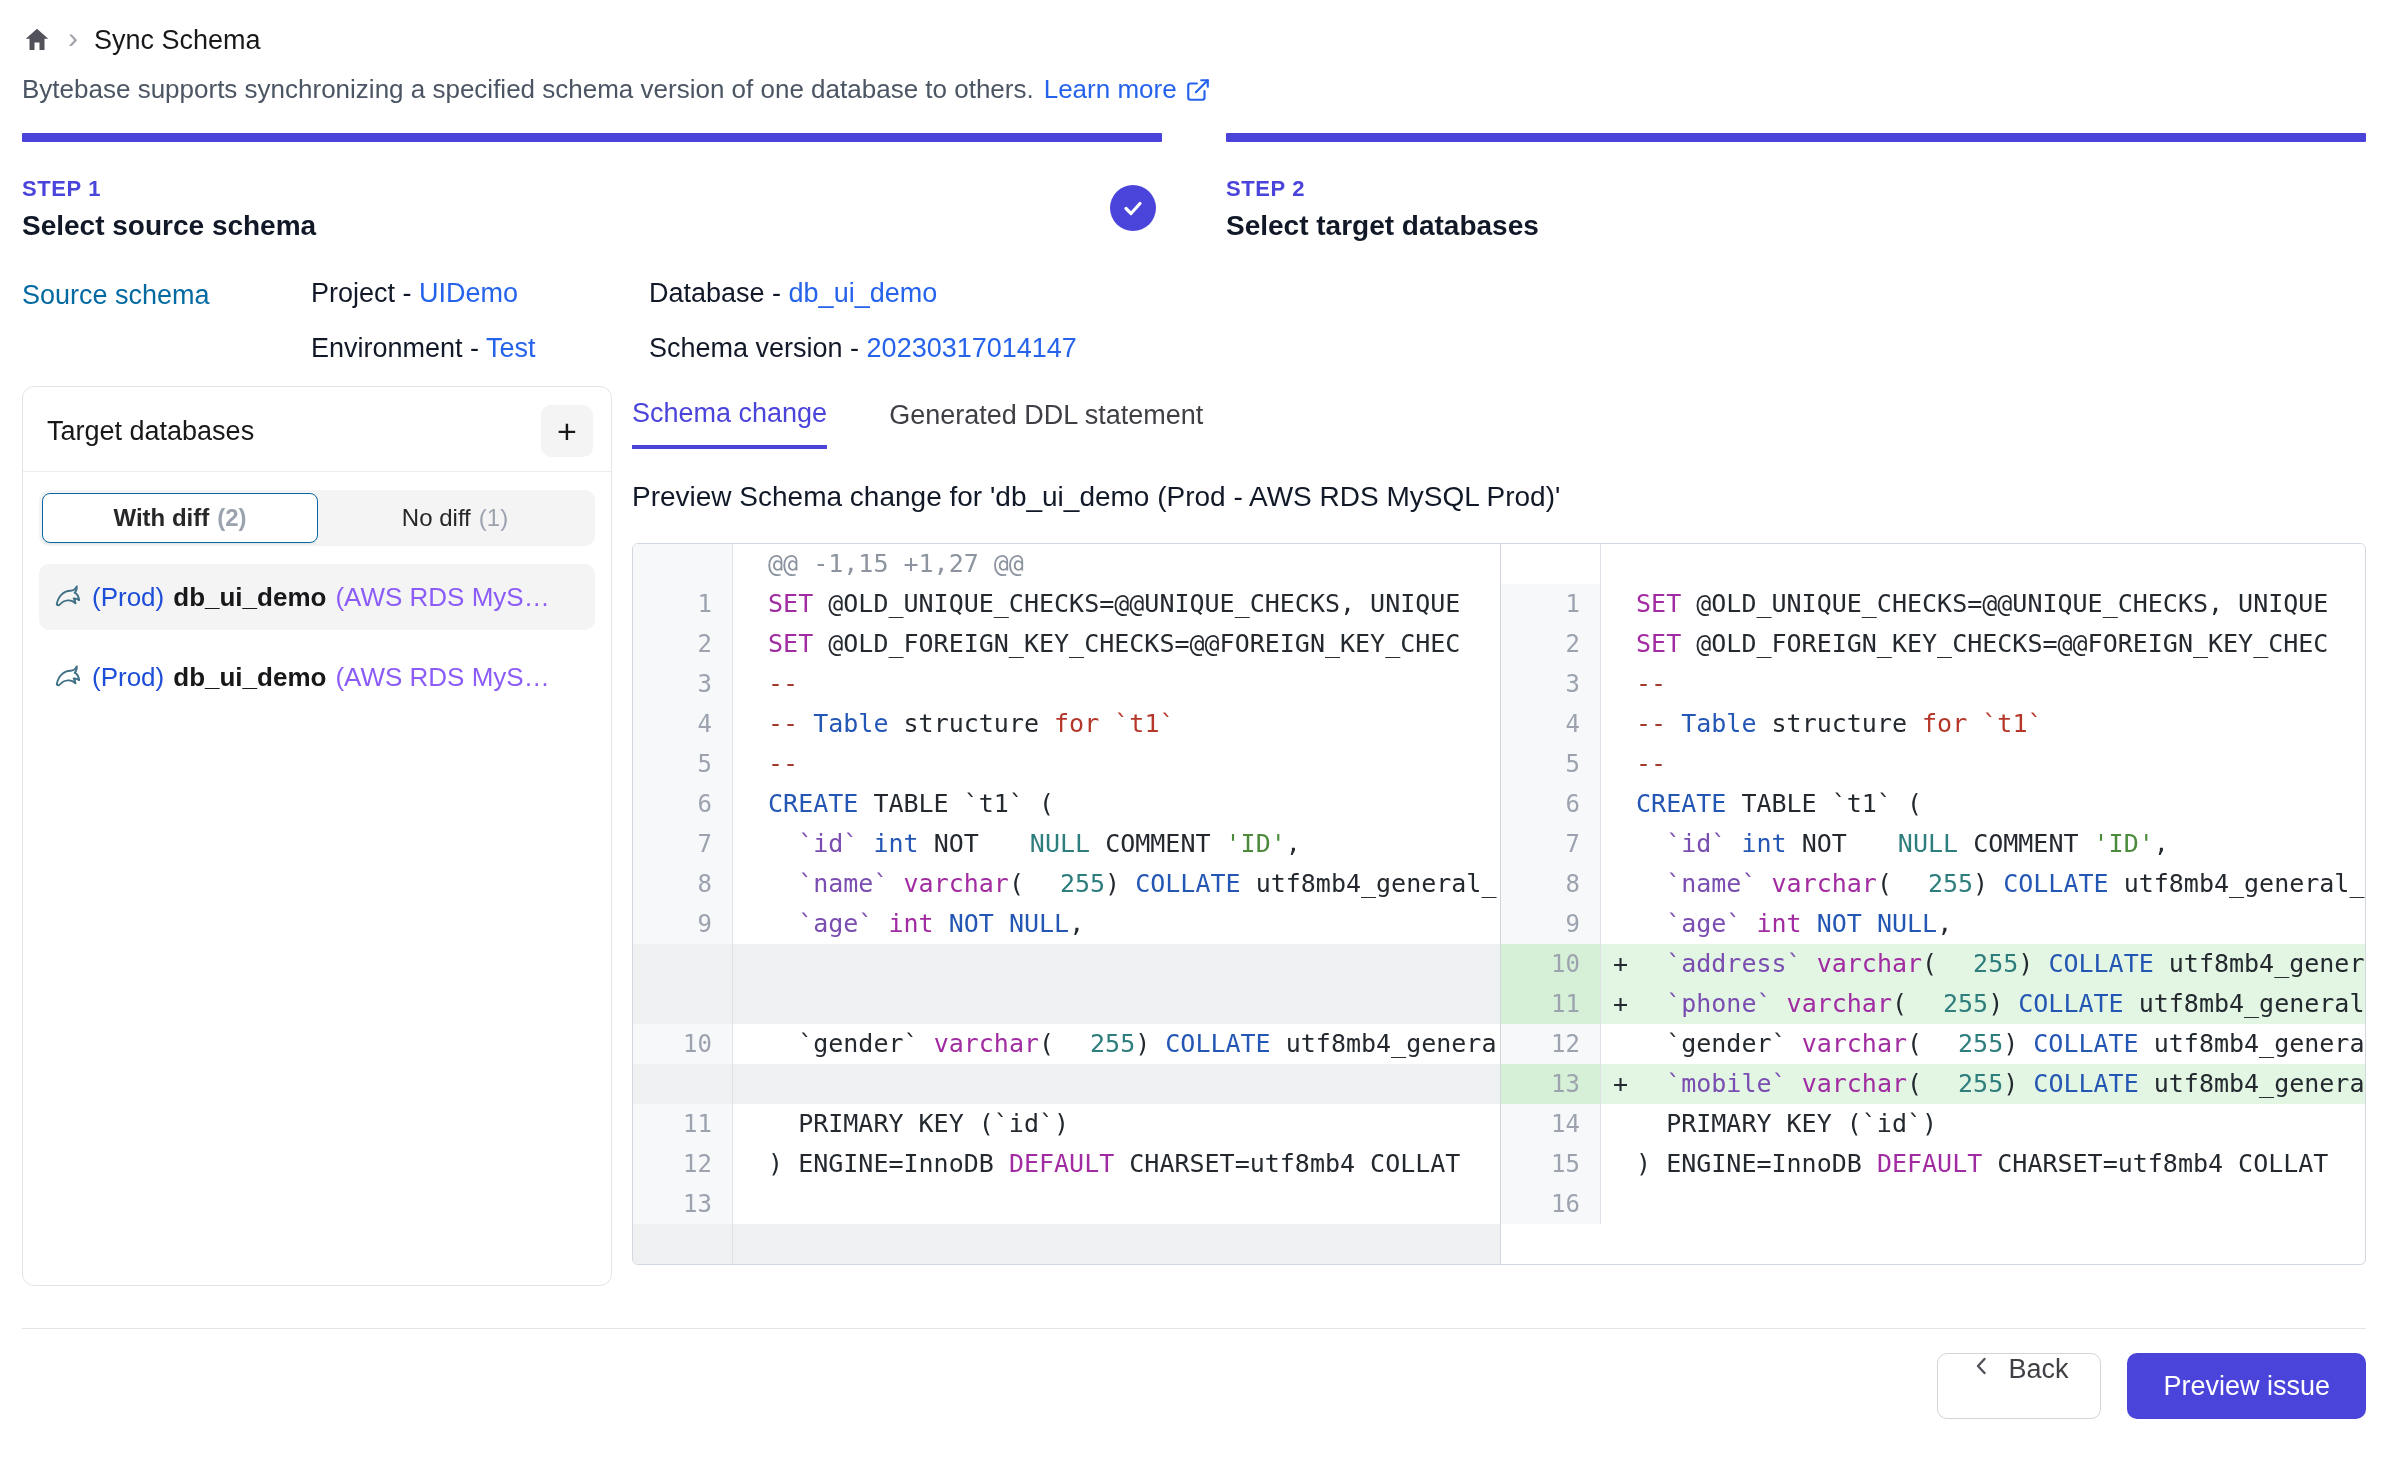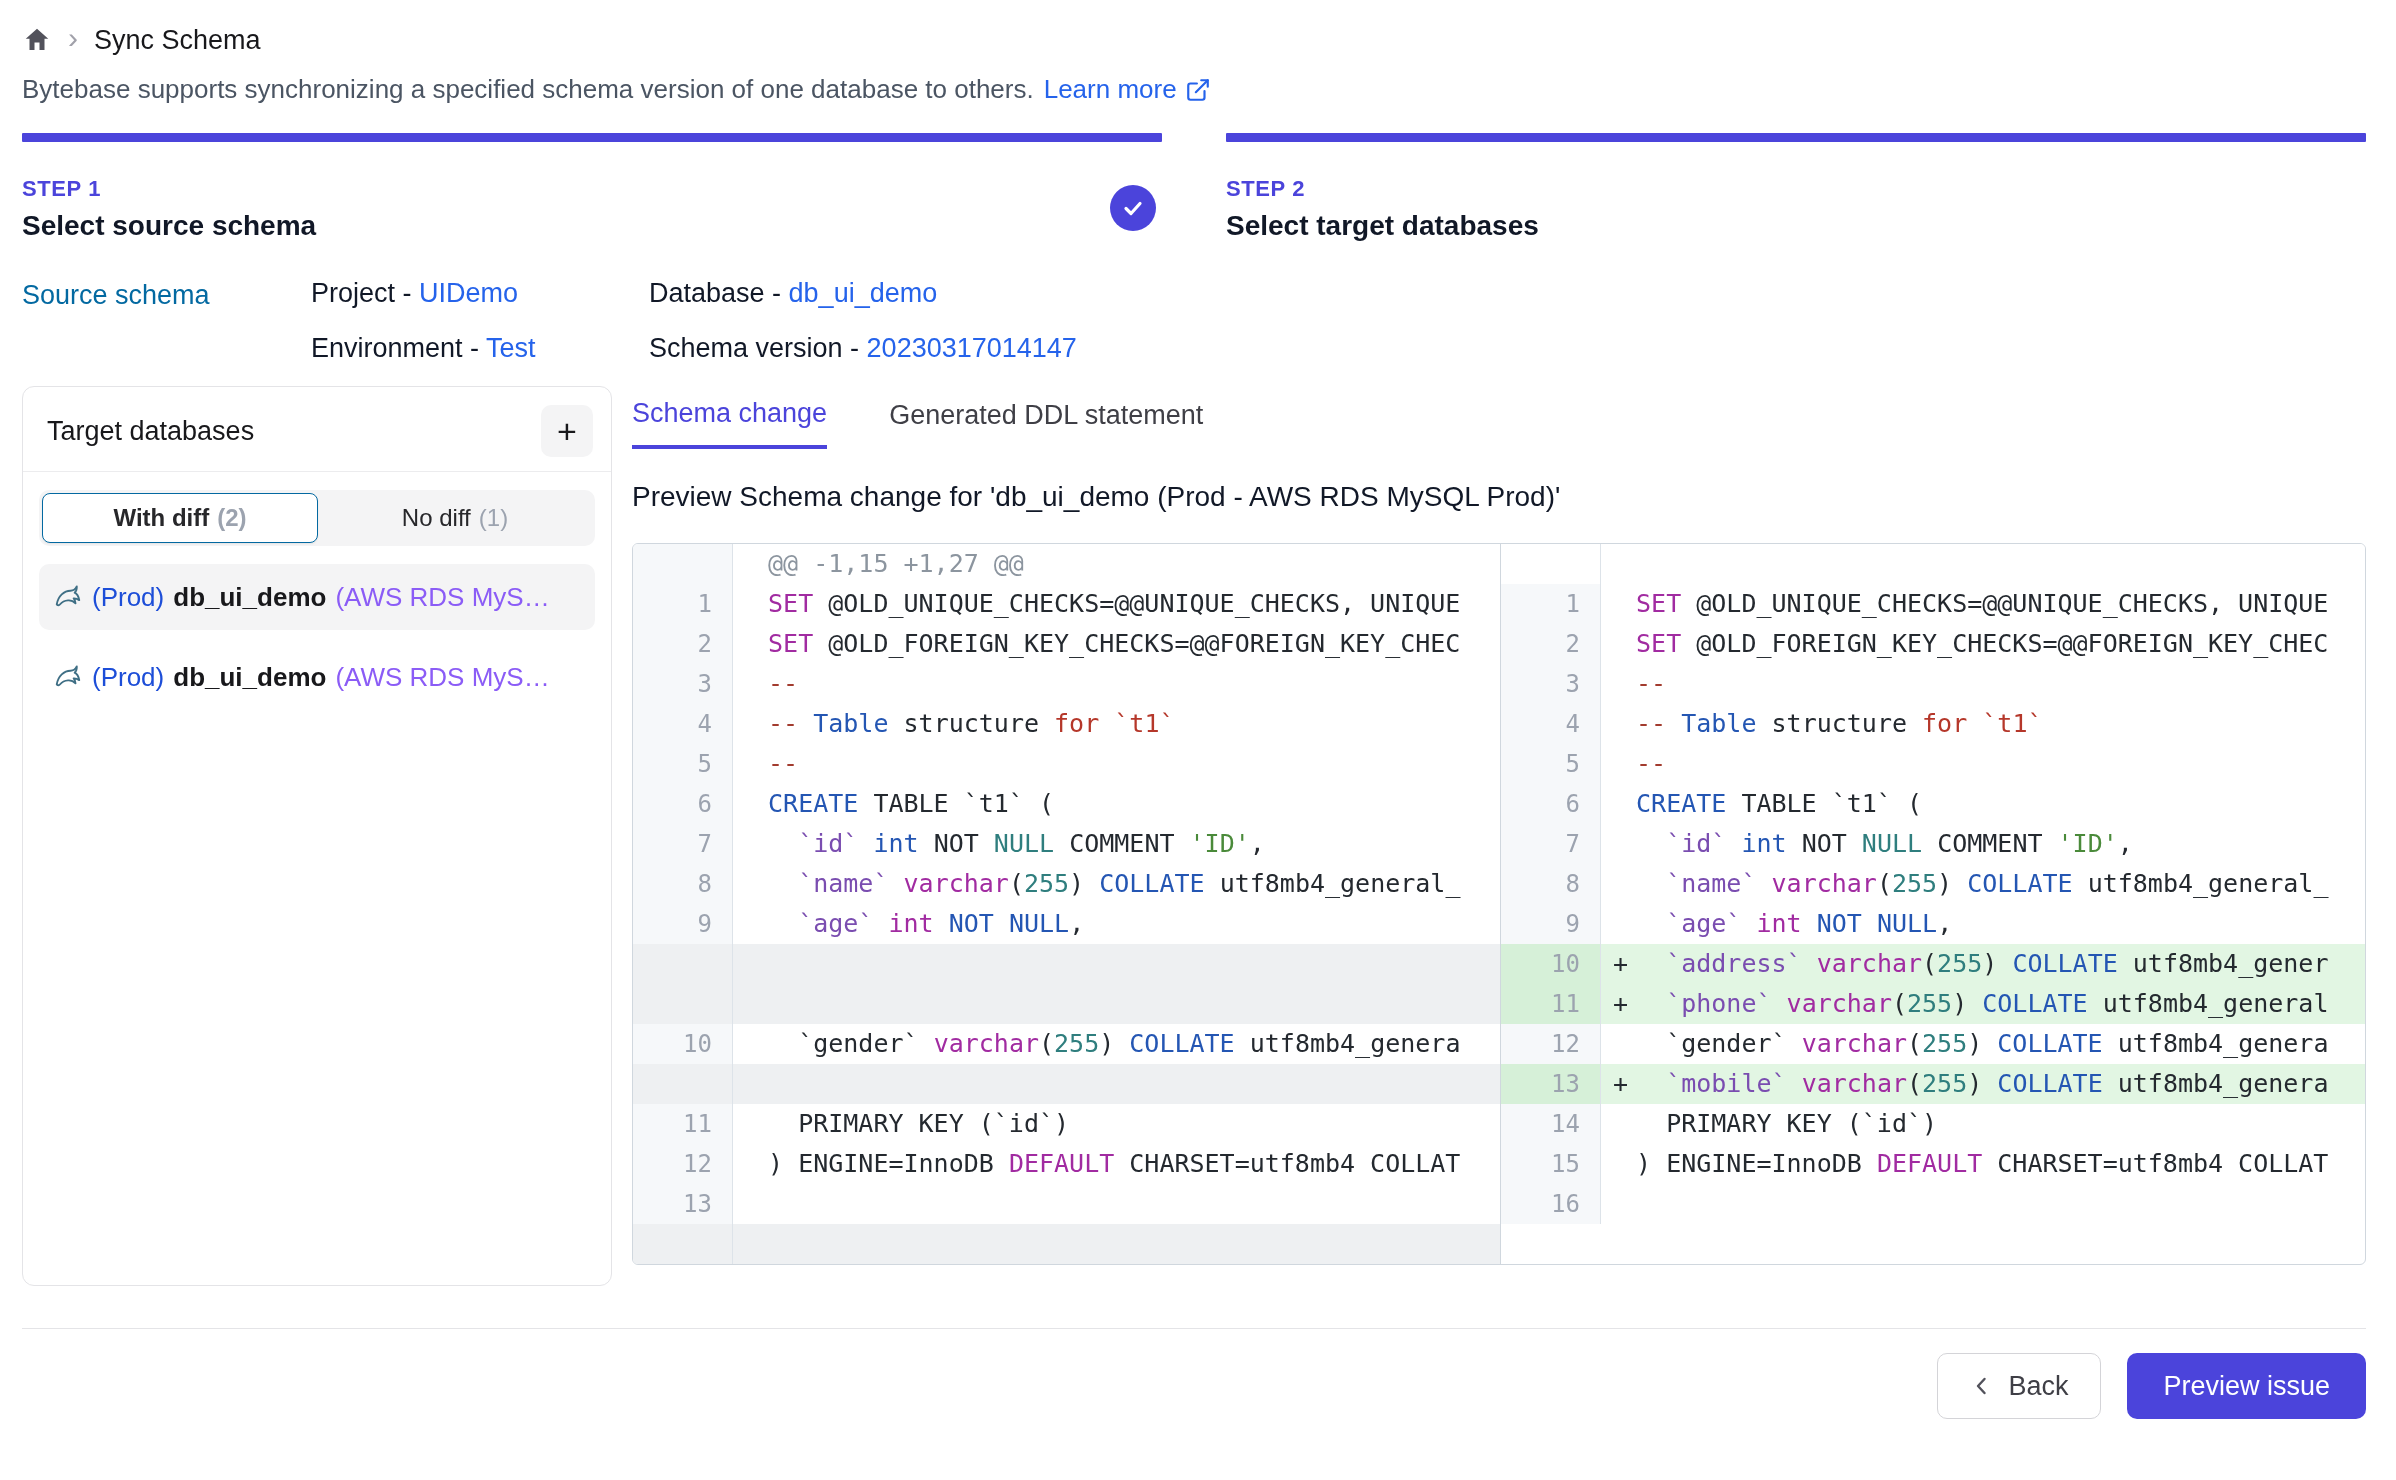--- a/index.html
+++ b/index.html
@@ -78,28 +78,28 @@
   .gut { width:100px; flex:0 0 100px; background:#f6f8fa; border-right:1px solid #dde3e9;
          text-align:right; padding-right:20px; font-size:24px; line-height:40px; color:#9ca3af; }
   .codecell { flex:1; background:#fff; white-space:pre; overflow:hidden;
               font-size:25px; line-height:40px; padding-left:12px; }
   .sign { display:inline-block; width:1ch; margin-right:8px; color:#24292f; }
   .drow.add .gut { background:var(--add-gut); }
   .drow.add .codecell { background:var(--add-bg); }
   .drow.spacer .gut, .drow.spacer .codecell { background:var(--spacer); }
   .drow.blank .gut { background:#fff; }
   .tk-p { color:#24292f; } .tk-m { color:#A12BA1; } .tk-b { color:#2456B3; }
-  .tk-t { color:#2F7E7E; } .tk-g { color:#4A8A3A; } .tk-c { color:#A23B2E; }
+  .tk-t { color:#2F7E7E;margin-left:36px; } .tk-g { color:#4A8A3A; } .tk-c { color:#A23B2E; }
   .tk-i { color:#7A4DB0; } .tk-r { color:#B5372A; } .tk-h { color:#8C959F; }
 
   
   .footer { margin-top:42px; border-top:1px solid #e4e4e7; padding:24px 0; display:flex;
             justify-content:flex-end; align-items:center; gap:26px; }
   .btn-back { height:66px; padding:0 32px; border-radius:10px; border:1px solid #d4d4d8; background:#fff;
-              font-size:27px; color:#3f3f46; display:flex; align-items:center; gap:14px; cursor:pointer;
+              font-size:27px; color:#3f3f46; display:flex; gap:14px; cursor:pointer;
               font-family:inherit; }
   .btn-primary { height:66px; padding:0 36px; border-radius:10px; border:none; background:var(--accent);
                  color:#fff; font-size:27px; font-weight:500; cursor:pointer; font-family:inherit; }
 </style>
 </head>
 <body style="--accent: #4B44DB; --link: #2563EB; --add-bg: #E2F6E3; --add-gut: #D6F0D8; --spacer: #EEF0F2;">
 
 <div class="page">
 
   <div class="crumbs">

